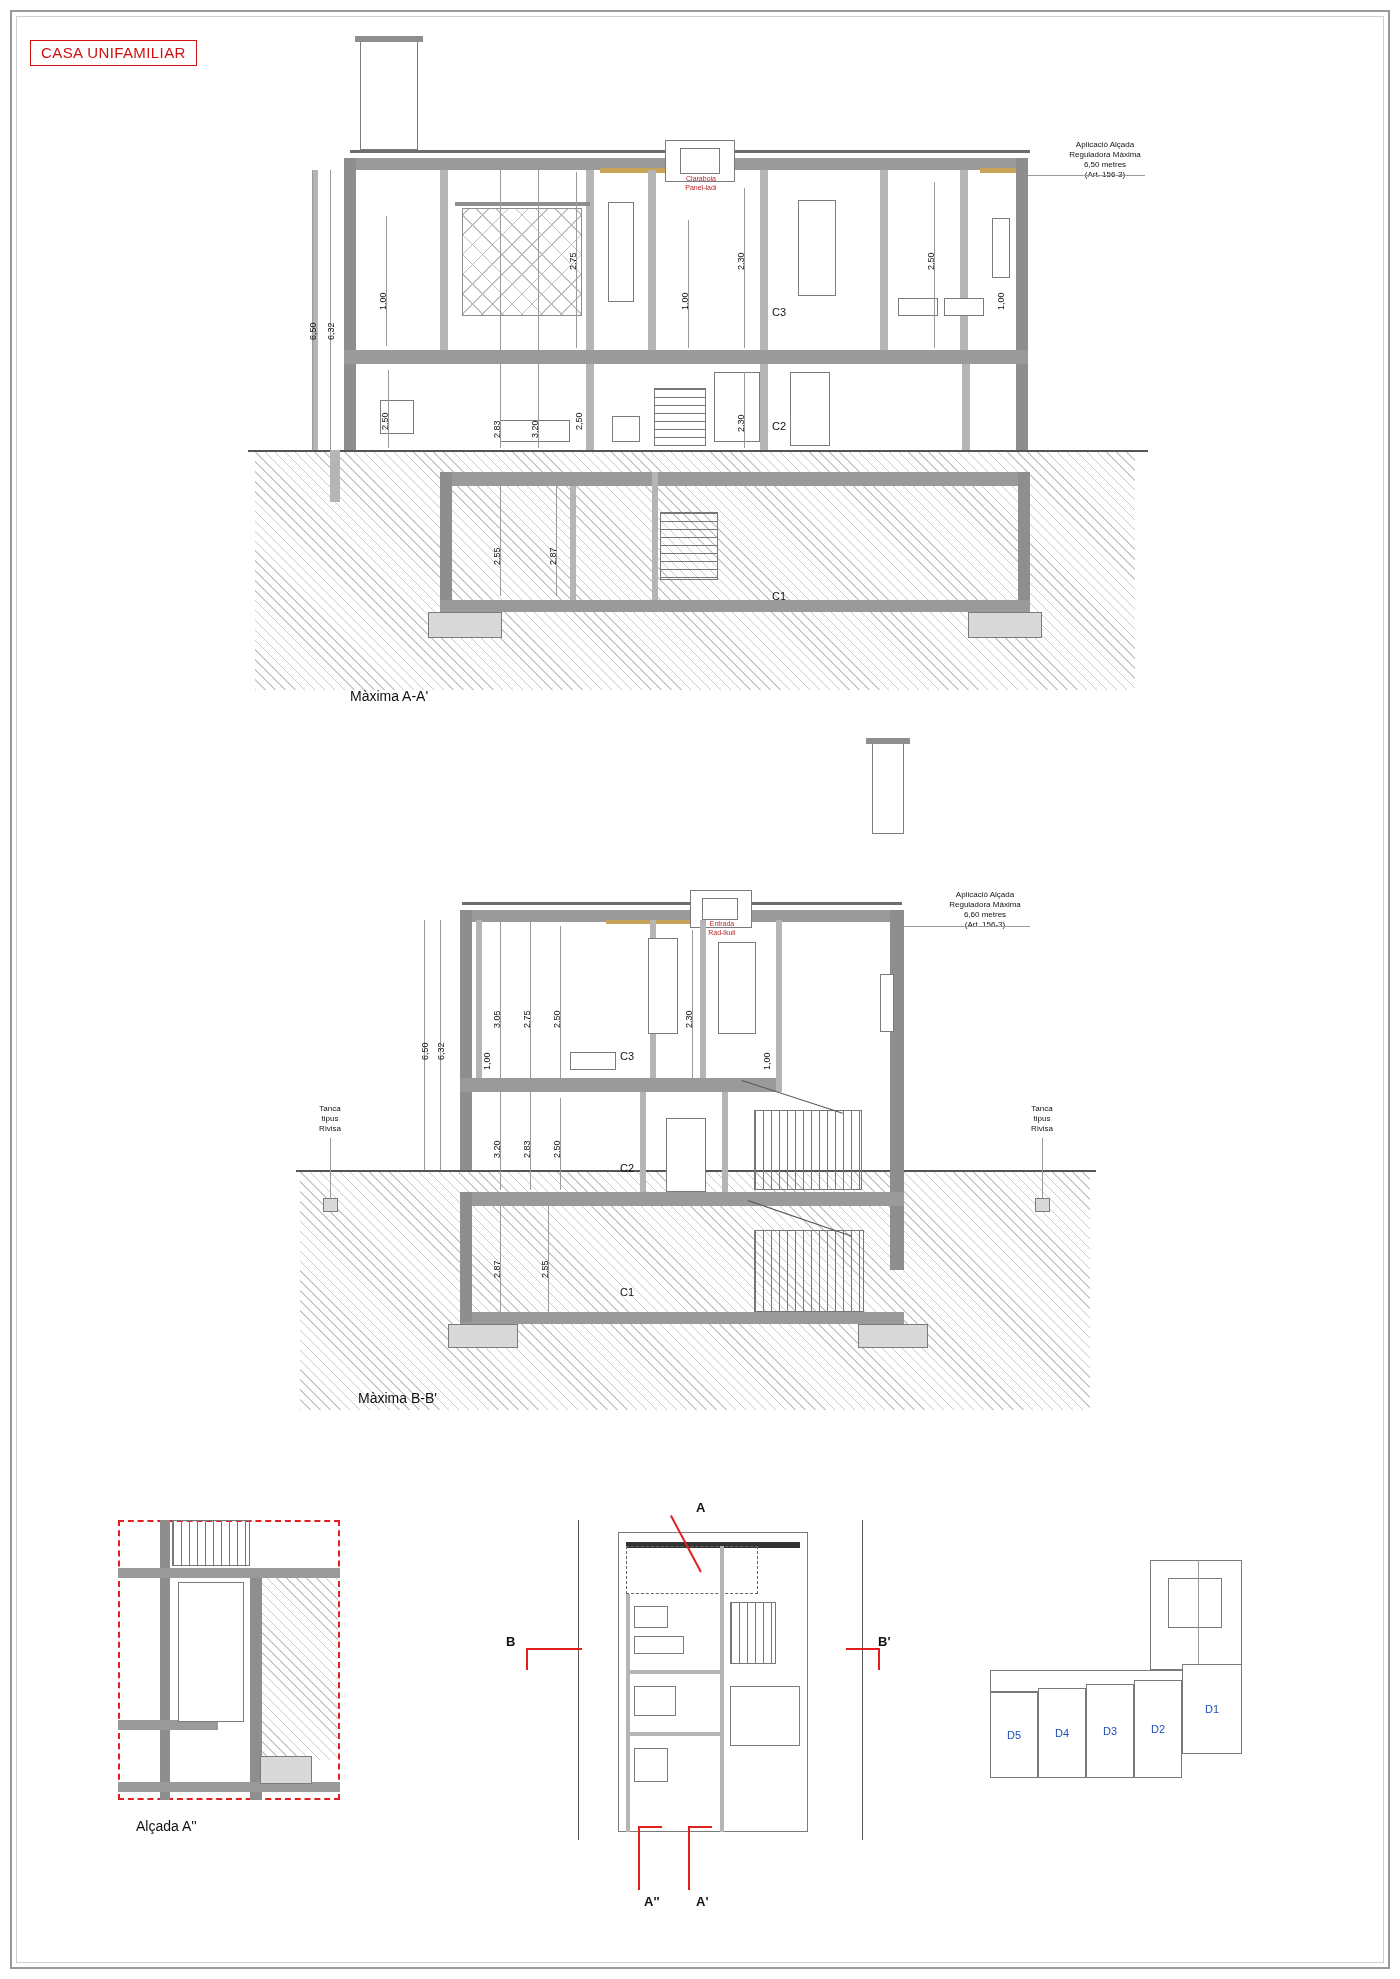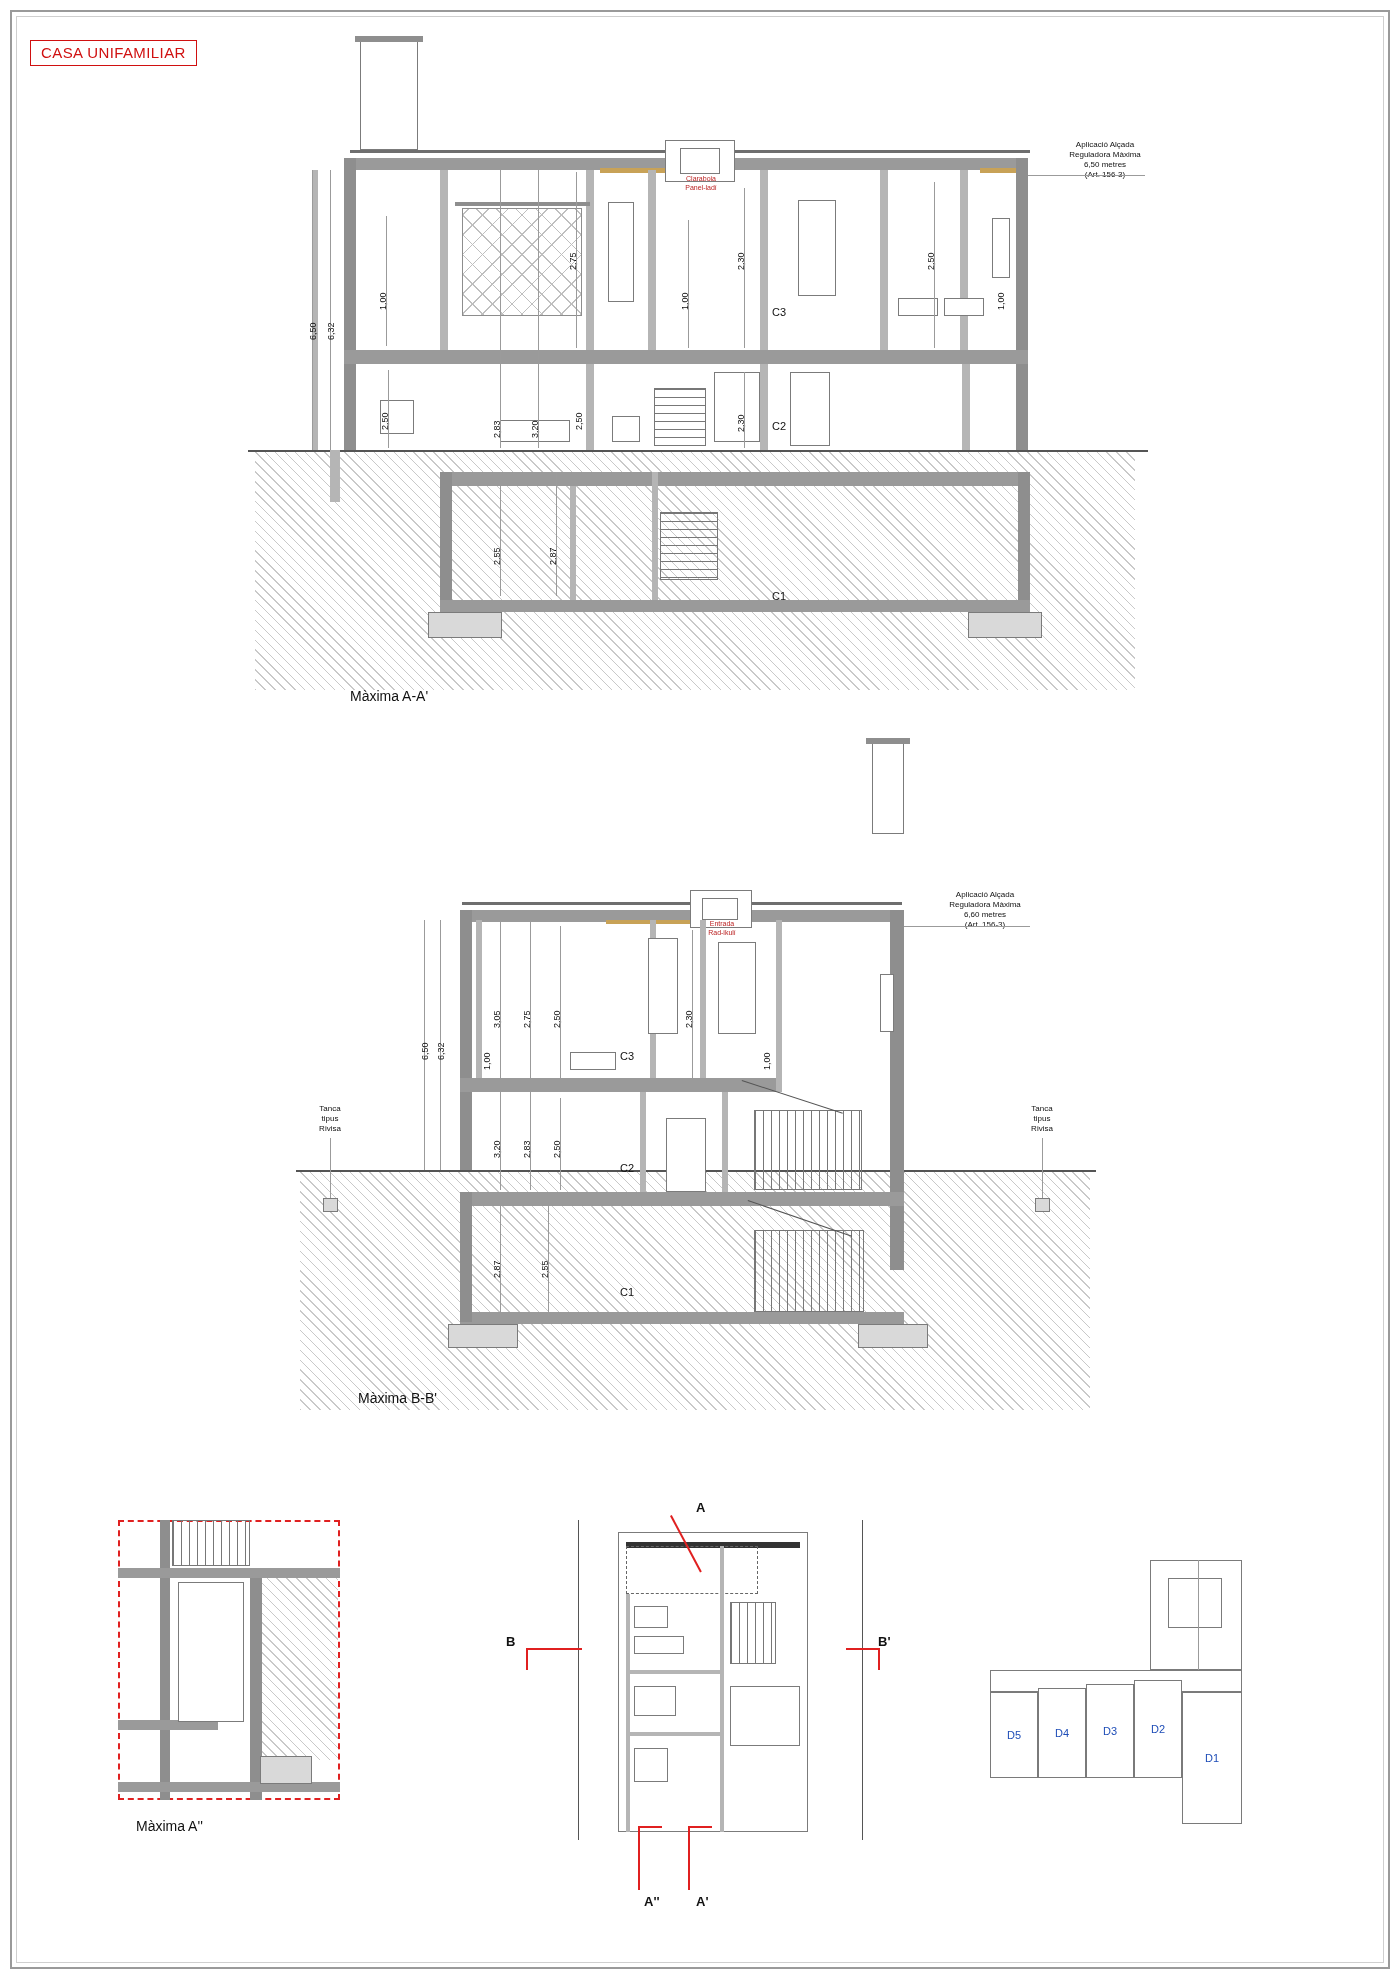--- a/index.html
+++ b/index.html
@@ -306,21 +306,21 @@
     <div class="blk dash-red" style="left:18px;top:0px;width:222px;height:280px;"></div>
     <div class="blk hatch" style="left:160px;top:50px;width:78px;height:190px;"></div>
     <div class="blk wall" style="left:60px;top:0px;width:10px;height:280px;"></div>
     <div class="blk wall" style="left:150px;top:50px;width:12px;height:230px;"></div>
     <div class="blk slab" style="left:18px;top:48px;width:222px;height:10px;"></div>
     <div class="blk slab" style="left:18px;top:200px;width:100px;height:10px;"></div>
     <div class="blk slab" style="left:18px;top:262px;width:222px;height:10px;"></div>
     <div class="blk stairs-h" style="left:72px;top:0px;width:78px;height:46px;"></div>
     <div class="blk box-out" style="left:78px;top:62px;width:66px;height:140px;"></div>
     <div class="blk box-fill" style="left:160px;top:236px;width:52px;height:28px;"></div>
-    <div class="blk caption" style="left:36px;top:298px;">Màxima A''</div>
+    <div class="blk caption" style="left:36px;top:298px;">Alçada A''</div>
   </div>
 
   <div class="blk" style="left:560px;top:1490px;width:330px;height:440px;">
     <div class="blk linev-l" style="left:18px;top:30px;height:320px;background:#555;"></div>
     <div class="blk linev-l" style="left:302px;top:30px;height:320px;background:#555;"></div>
 
     <div class="blk box-out" style="left:58px;top:42px;width:190px;height:300px;"></div>
     <div class="blk" style="left:66px;top:52px;width:174px;height:6px;background:#333;"></div>
     <div class="blk" style="left:66px;top:56px;width:132px;height:48px;border:1px dashed #666;"></div>
     <div class="blk wallL" style="left:66px;top:104px;width:4px;height:238px;"></div>
@@ -358,16 +358,16 @@
     <div class="blk box-out" style="left:190px;top:0px;width:92px;height:110px;"></div>
     <div class="blk box-out" style="left:208px;top:18px;width:54px;height:50px;"></div>
     <div class="blk linev-l" style="left:238px;top:0px;height:110px;"></div>
 
     <div class="blk box-out" style="left:30px;top:110px;width:252px;height:22px;"></div>
 
     <div class="blk plot" style="left:30px;top:132px;width:48px;height:86px;">D5</div>
     <div class="blk plot" style="left:78px;top:128px;width:48px;height:90px;">D4</div>
     <div class="blk plot" style="left:126px;top:124px;width:48px;height:94px;">D3</div>
     <div class="blk plot" style="left:174px;top:120px;width:48px;height:98px;">D2</div>
-    <div class="blk plot" style="left:222px;top:132px;width:60px;height:132px;">D1</div>
+    <div class="blk plot" style="left:222px;top:104px;width:60px;height:90px;">D1</div>
   </div>
 
 </div>
 
 </body></html>

